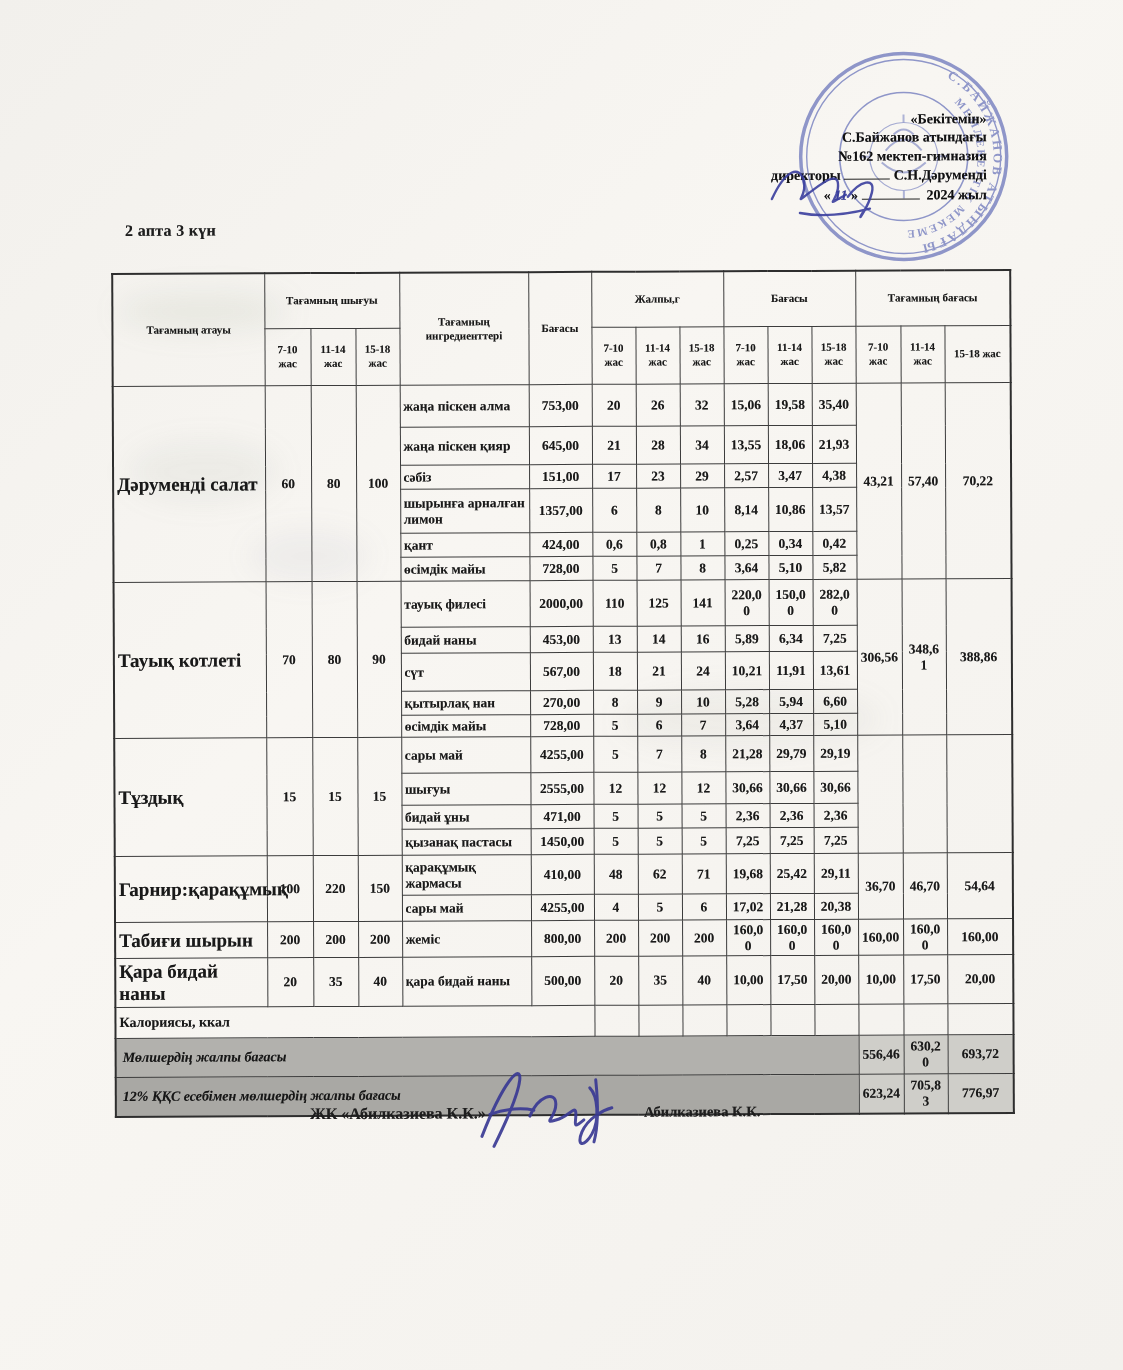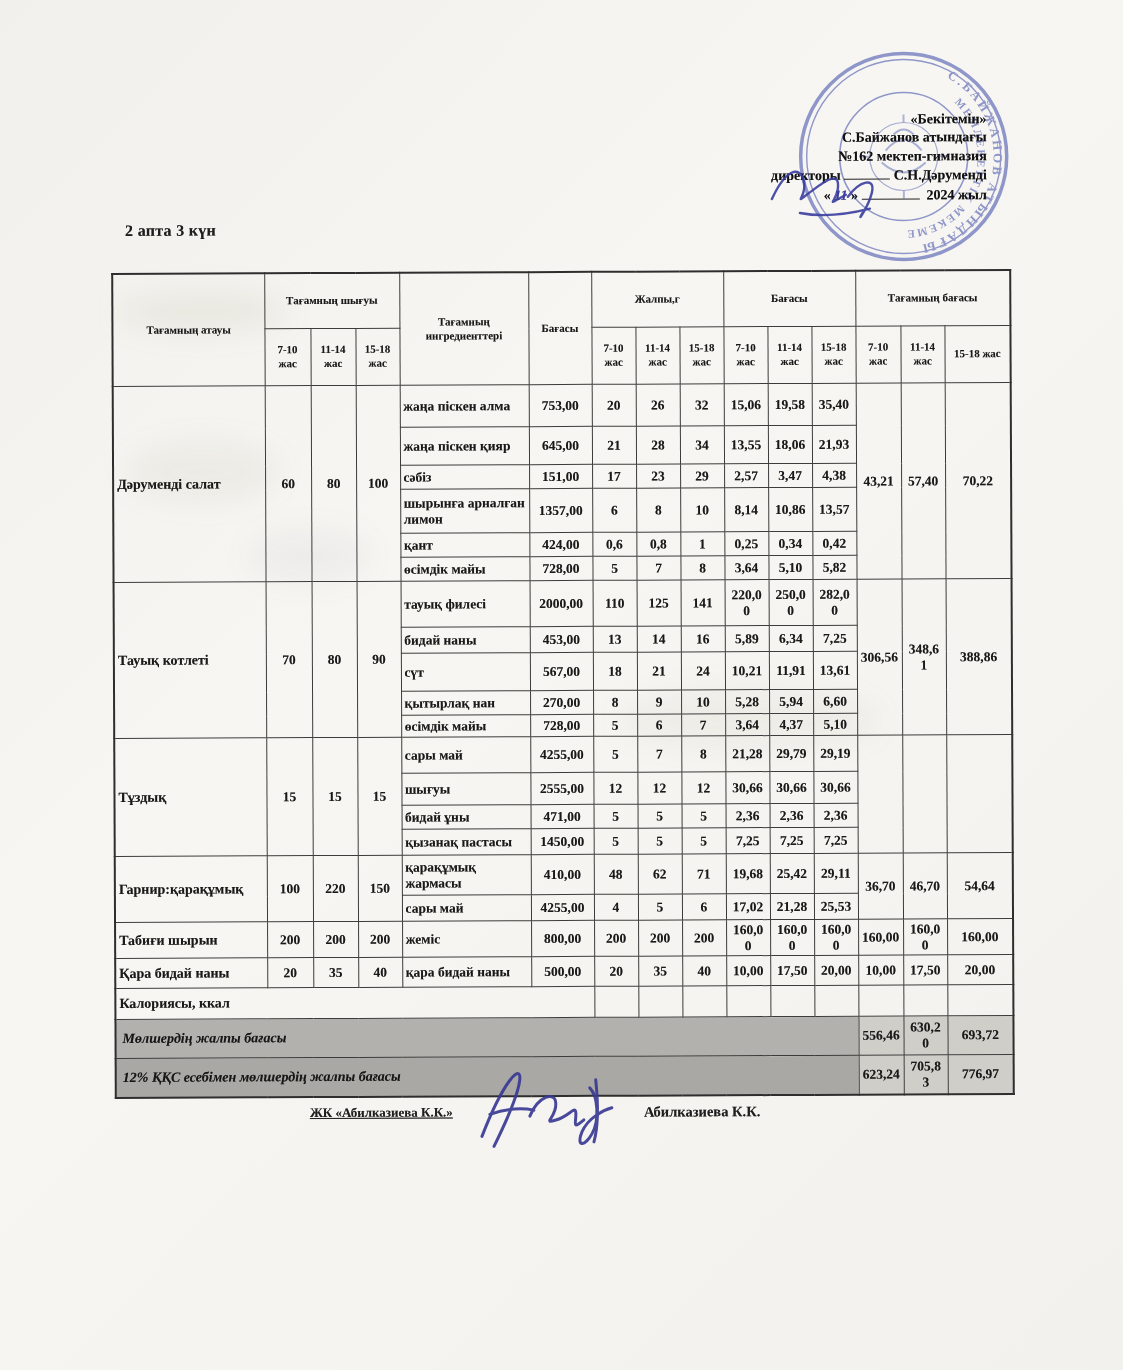--- a/index.html
+++ b/index.html
@@ -38,34 +38,34 @@
     position:absolute;left:113px;top:271px;width:898px;
     border-collapse:collapse;table-layout:fixed;
     font-size:13.5px;font-weight:bold;color:#191919;
     border:2px solid #2e2e2e;
     text-shadow:0 0 .4px rgba(10,10,10,.4);
   }
   table.menu th,table.menu td{border:1px solid #3c3c3c;padding:2px 3px;vertical-align:middle;}
   table.menu th{font-size:11px;text-align:center;font-weight:bold;line-height:1.25;}
   th.grp{height:50px;}
   th.sub{height:52px;font-size:12.5px;}
-  td.dish-name{vertical-align:top;text-align:left;padding:3px 4px;font-size:14px;margin-top:47px;}
+  td.dish-name{vertical-align:top;text-align:left;padding:3px 4px;font-size:19px;margin-top:47px;}
   td.ing{vertical-align:middle;text-align:left;padding:2px 4px;font-size:13.5px;line-height:1.15;}
   td.num{vertical-align:middle;text-align:center;font-size:13.5px;word-break:break-all;line-height:1.15;}
   td.top{vertical-align:top;padding-top:3px;}
   td.lblrow{font-size:14px;text-align:left;padding-left:4px;}
   tr.sumrow td{background:#b2b1ad;height:34px;}
   tr.sumrow td.sum-lbl{font-style:italic;text-align:left;padding-left:6px;font-size:14px;color:#161616;}
   tr.sumrow td.sum-val{background:#cfcec9;word-break:break-all;text-align:center;font-size:13.5px;}
   tr.sumrow2 td{background:#a9a8a4;}
   tr.calrow td{height:26px;}
 
   
-  .footer-company{position:absolute;left:308px;top:1104px;font-weight:bold;font-size:13px;
-    text-shadow:0 0 .4px rgba(0,0,0,.4);text-decoration:underline;}
+  .footer-company{position:absolute;left:308px;top:1104px;font-weight:bold;font-size:16px;
+    text-shadow:0 0 .4px rgba(0,0,0,.4);}
   .footer-name{position:absolute;left:642px;top:1104px;font-weight:bold;font-size:14.5px;
     text-shadow:0 0 .4px rgba(0,0,0,.4);}
   .sig2{position:absolute;left:462px;top:1050px;width:180px;height:120px;pointer-events:none;}
 </style>
 </head>
 <body>
 
 <div class="sheet">
 
   <div class="ghost g1"></div>
@@ -237,21 +237,21 @@
           <td class="dish-name" rowspan="5">Тауық котлеті</td>
           <td class="num top" rowspan="5">70</td>
           <td class="num top" rowspan="5">80</td>
           <td class="num top" rowspan="5">90</td>
           <td class="ing">тауық филесі</td>
           <td class="num">2000,00</td>
           <td class="num">110</td>
           <td class="num">125</td>
           <td class="num">141</td>
           <td class="num">220,00</td>
-          <td class="num">250,00</td>
+          <td class="num">150,00</td>
           <td class="num">282,00</td>
           <td class="num top" rowspan="5">306,56</td>
           <td class="num top" rowspan="5">348,61</td>
           <td class="num top" rowspan="5">388,86</td>
         </tr>
         <tr style="height: 26px;">
           <td class="ing">бидай наны</td>
           <td class="num">453,00</td>
           <td class="num">13</td>
           <td class="num">14</td>
@@ -355,21 +355,21 @@
           <td class="num top" rowspan="2">54,64</td>
         </tr>
         <tr style="height: 26px;">
           <td class="ing">сары май</td>
           <td class="num">4255,00</td>
           <td class="num">4</td>
           <td class="num">5</td>
           <td class="num">6</td>
           <td class="num">17,02</td>
           <td class="num">21,28</td>
-          <td class="num">25,53</td>
+          <td class="num">20,38</td>
         </tr>
         <tr style="height: 36px;">
           <td class="dish-name">Табиғи шырын</td>
           <td class="num top">200</td>
           <td class="num top">200</td>
           <td class="num top">200</td>
           <td class="ing">жеміс</td>
           <td class="num">800,00</td>
           <td class="num">200</td>
           <td class="num">200</td>

